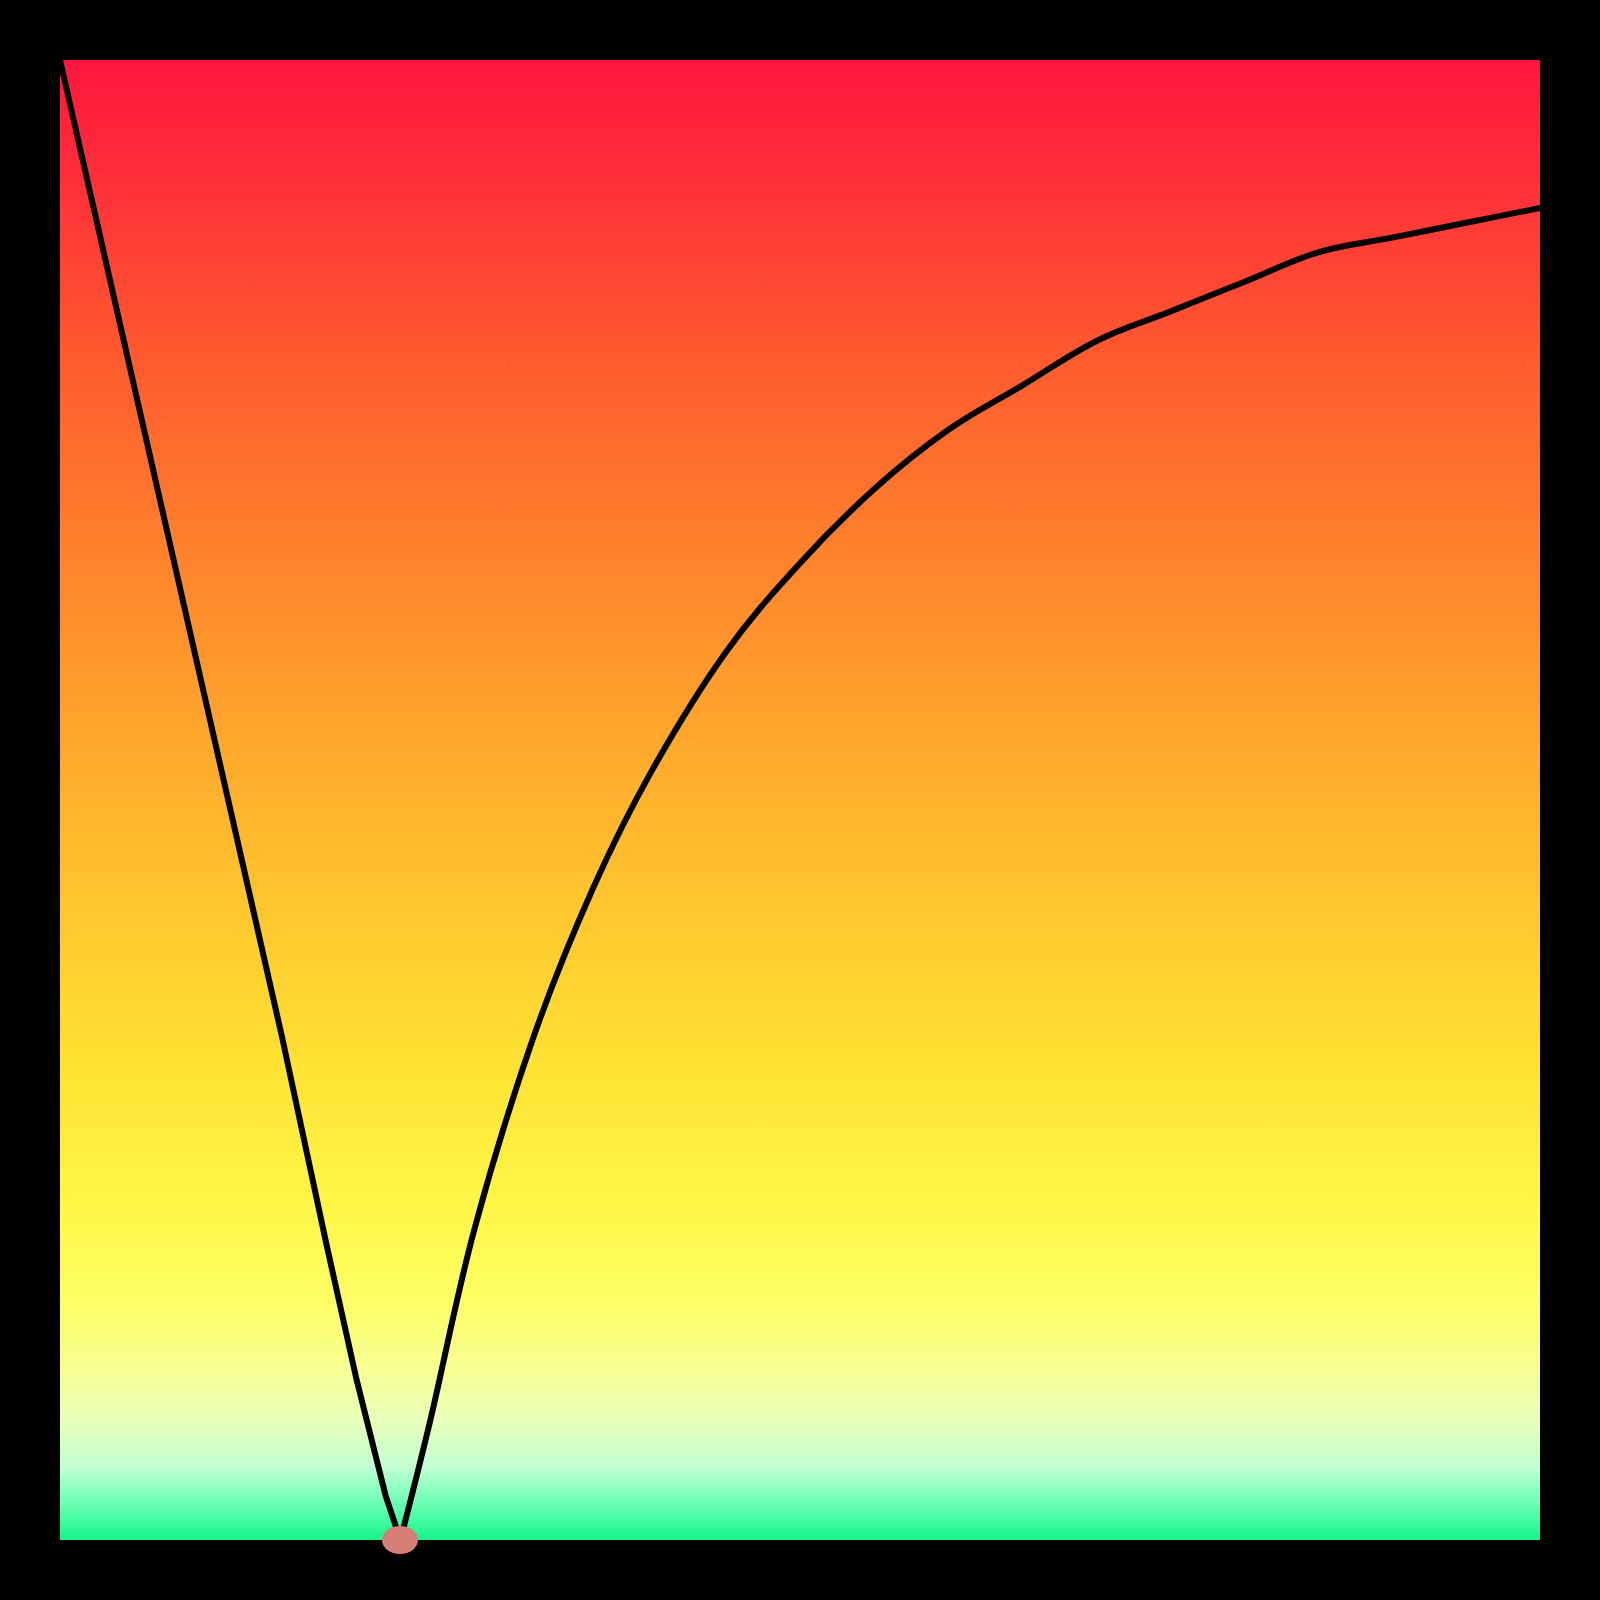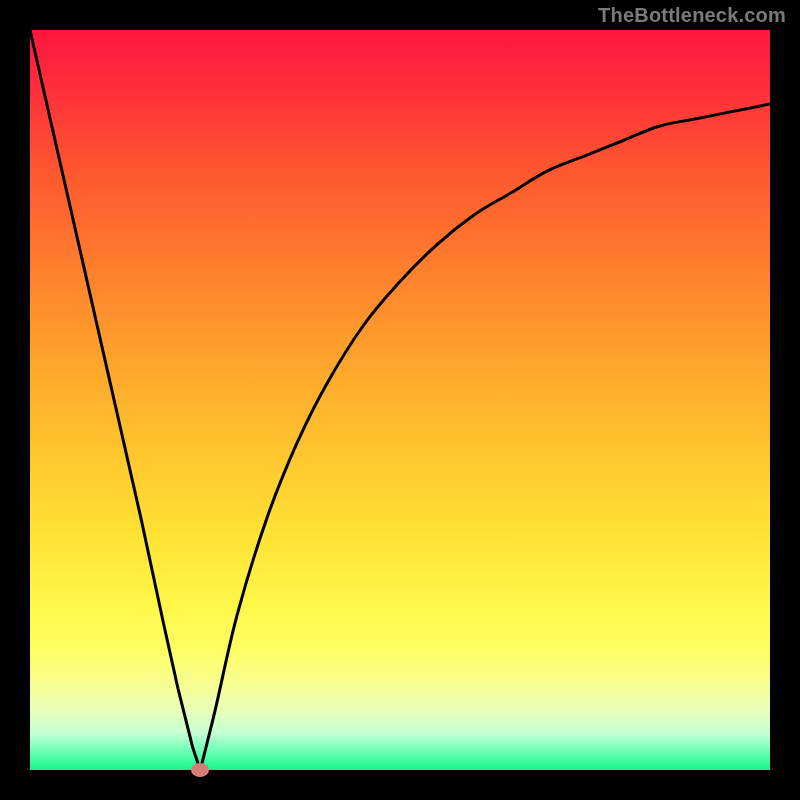--- a/index.html
+++ b/index.html
@@ -64,21 +64,20 @@
     border-radius: 50% / 50%;
     background: #d77d77;
     transform: translate(-50%, -50%);
     z-index: 3;
   }
 </style>
 </head>
 <body>
 
 <div class="frame">
-  <div class="watermark">TheBottleneck.com</div>
   <div class="plot-area">
     <svg class="curve" viewBox="0 0 740 740" preserveAspectRatio="none">
       <path id="left-path" fill="none" stroke="#000" stroke-width="3" stroke-linecap="round" stroke-linejoin="round" d="M 0.0 0.0 L 37.0 162.8 L 74.0 325.6 L 111.0 488.4 L 133.2 592.0 L 148.0 658.6 L 155.4 688.2 L 162.8 717.8 L 170.2 740.0"></path>
       <path id="right-path" fill="none" stroke="#000" stroke-width="3" stroke-linecap="round" stroke-linejoin="round" d="M 170.2 740.0 C 172.9 729.3, 178.3 708.8, 185.0 680.8 C 191.7 652.8, 197.9 619.2, 207.2 584.6 C 216.5 550.0, 226.1 519.0, 236.8 488.4 C 247.5 457.8, 255.7 438.4, 266.4 414.4 C 277.1 390.4, 284.0 376.5, 296.0 355.2 C 308.0 333.9, 319.7 314.6, 333.0 296.0 C 346.3 277.4, 356.7 266.3, 370.0 251.6 C 383.3 236.9, 393.7 226.6, 407.0 214.6 C 420.3 202.6, 430.7 194.3, 444.0 185.0 C 457.3 175.7, 467.7 170.8, 481.0 162.8 C 494.3 154.8, 504.7 147.3, 518.0 140.6 C 531.3 133.9, 541.7 131.1, 555.0 125.8 C 568.3 120.5, 578.7 116.3, 592.0 111.0 C 605.3 105.7, 615.7 100.2, 629.0 96.2 C 642.3 92.2, 652.7 91.5, 666.0 88.8 C 679.3 86.1, 689.7 84.1, 703.0 81.4 C 716.3 78.7, 733.3 75.3, 740.0 74.0"></path>
     </svg>
     <div class="dot" id="marker-dot" style="left: 170.2px; top: 740px; background: rgb(215, 125, 119);"></div>
   </div>
 </div>
 
 </body></html>

